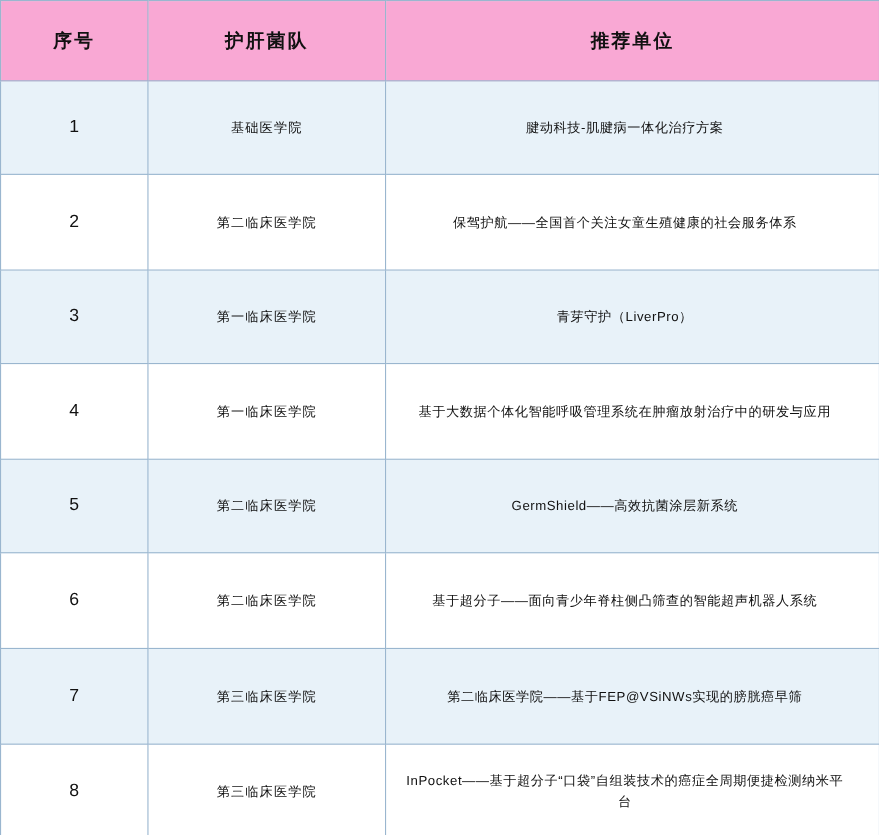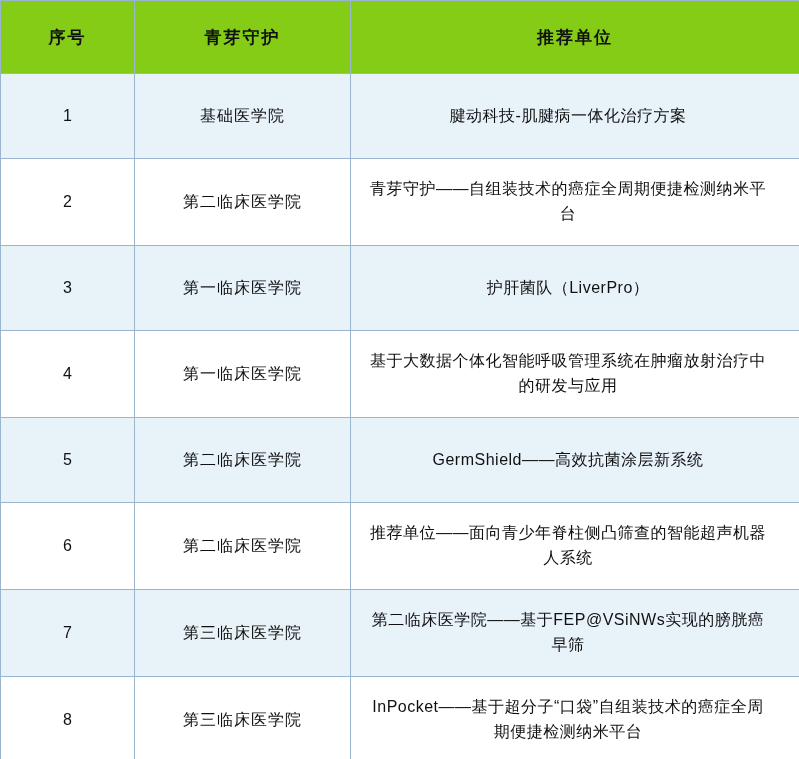--- a/index.html
+++ b/index.html
@@ -24,28 +24,28 @@
     table-layout: fixed;
   }
   table.project-table th,
   table.project-table td {
     border: 1px solid #9ab6cf;
     text-align: center;
     vertical-align: middle;
     color: #111111;
   }
   thead th {
-    background: #84cc16;
+    background: #f9a8d4;
     font-weight: bold;
     font-size: 17px;
     height: 70px;
     letter-spacing: 2px;
   }
   tbody td {
-    font-size: 16px;
+    font-size: 12px;
     line-height: 1.55;
     padding: 6px 10px;
   }
   tbody tr.odd td {
     background: #e8f2f9;
   }
   tbody tr.even td {
     background: #ffffff;
   }
   td.col-index {
@@ -75,54 +75,54 @@
 <div class="table-wrap">
   <table class="project-table">
     <colgroup>
       <col style="width:134px">
       <col style="width:216px">
       <col style="width:449px">
     </colgroup>
     <thead>
       <tr>
         <th>序号</th>
-        <th>青芽守护</th>
+        <th>护肝菌队</th>
         <th>推荐单位</th>
       </tr>
     </thead>
     <tbody>
       <tr class="odd row-1">
         <td class="col-index">1</td>
         <td class="col-unit">基础医学院</td>
         <td class="col-name">腱动科技-肌腱病一体化治疗方案</td>
       </tr>
       <tr class="even row-2">
         <td class="col-index">2</td>
         <td class="col-unit">第二临床医学院</td>
-        <td class="col-name">青芽守护——自组装技术的癌症全周期便捷检测纳米平台</td>
+        <td class="col-name">保驾护航——全国首个关注女童生殖健康的社会服务体系</td>
       </tr>
       <tr class="odd row-3">
         <td class="col-index">3</td>
         <td class="col-unit">第一临床医学院</td>
-        <td class="col-name">护肝菌队（LiverPro）</td>
+        <td class="col-name">青芽守护（LiverPro）</td>
       </tr>
       <tr class="even row-4">
         <td class="col-index">4</td>
         <td class="col-unit">第一临床医学院</td>
         <td class="col-name">基于大数据个体化智能呼吸管理系统在肿瘤放射治疗中的研发与应用</td>
       </tr>
       <tr class="odd row-5">
         <td class="col-index">5</td>
         <td class="col-unit">第二临床医学院</td>
         <td class="col-name">GermShield——高效抗菌涂层新系统</td>
       </tr>
       <tr class="even row-6">
         <td class="col-index">6</td>
         <td class="col-unit">第二临床医学院</td>
-        <td class="col-name">推荐单位——面向青少年脊柱侧凸筛查的智能超声机器人系统</td>
+        <td class="col-name">基于超分子——面向青少年脊柱侧凸筛查的智能超声机器人系统</td>
       </tr>
       <tr class="odd row-7">
         <td class="col-index">7</td>
         <td class="col-unit">第三临床医学院</td>
         <td class="col-name">第二临床医学院——基于FEP@VSiNWs实现的膀胱癌早筛</td>
       </tr>
       <tr class="even row-8">
         <td class="col-index">8</td>
         <td class="col-unit">第三临床医学院</td>
         <td class="col-name">InPocket——基于超分子“口袋”自组装技术的癌症全周期便捷检测纳米平台</td>

